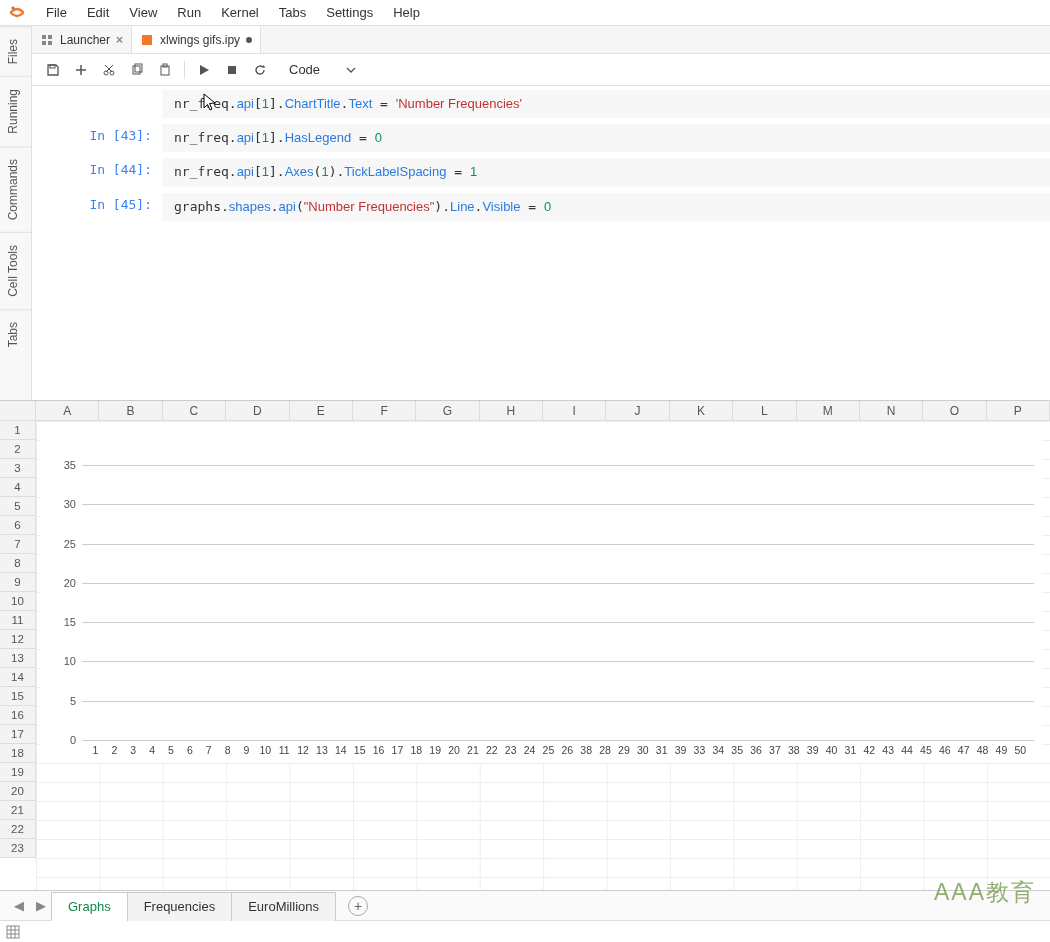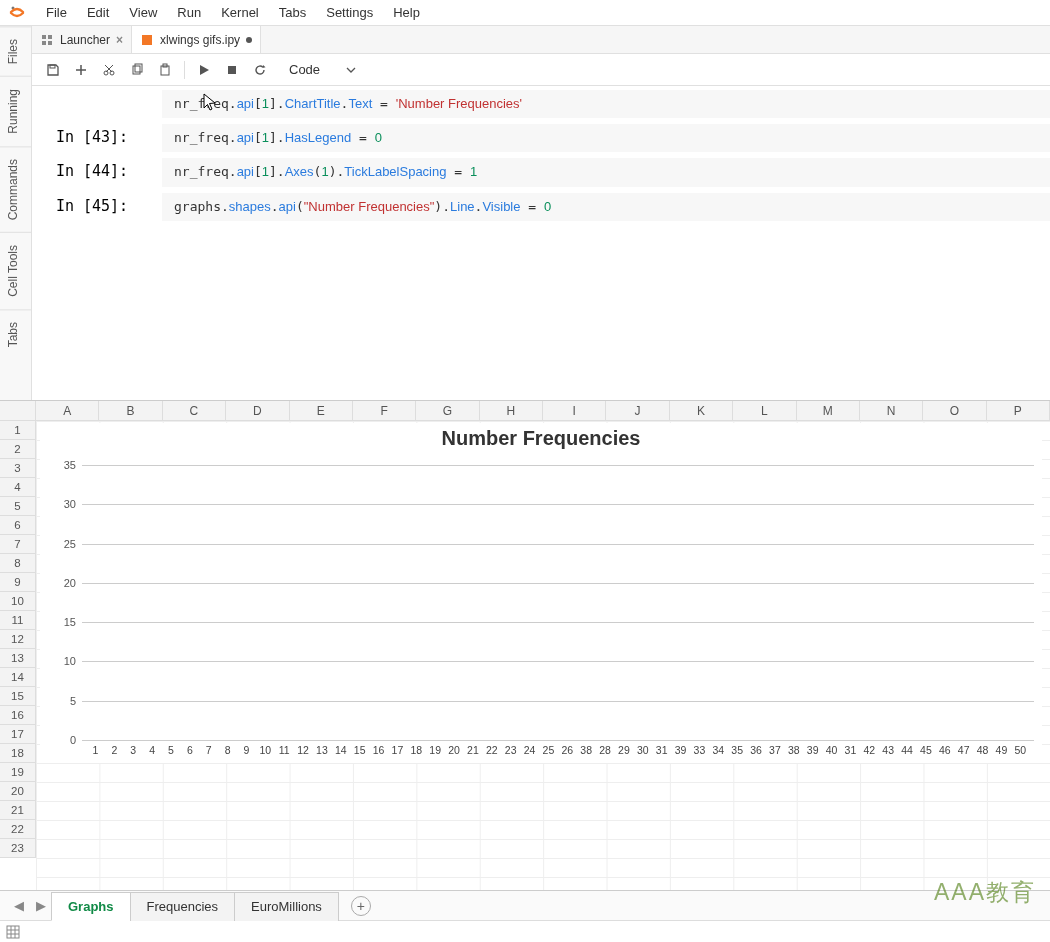--- a/index.html
+++ b/index.html
@@ -25,21 +25,21 @@
   .tab-icon { width: 14px; height: 14px; display:inline-flex; align-items:center; justify-content:center; }
   .dot { width:6px; height:6px; border-radius:50%; background:#555; display:inline-block; }
 
   .toolbar { display: flex; align-items: center; height: 32px; border-bottom: 1px solid #e0e0e0; padding: 0 8px; gap: 2px; }
   .tb-btn { width: 26px; height: 24px; display: flex; align-items: center; justify-content: center; color: #555; cursor: pointer; border-radius:2px; }
   .tb-sep { width: 1px; height: 18px; background:#ddd; margin:0 4px; }
   .cell-type { display:flex; align-items:center; margin-left: 8px; padding: 2px 6px; font-size: 13px; gap: 26px; cursor:pointer;}
 
   .notebook { flex:1; overflow:auto; padding-top: 4px; }
   .cell { display:flex; margin-bottom: 6px; }
-  .prompt { width: 130px; text-align:center; padding: 4px 10px 0 0; color:#000000; font-family: "Consolas", monospace; font-size: 15px; white-space:nowrap; }
+  .prompt { width: 130px; text-align:right; padding: 4px 10px 0 0; color:#3b82f6; font-family: "Consolas", monospace; font-size: 13px; white-space:nowrap; }
   .code { flex:1; background:#f7f7f7; padding:5px 8px; font-family:"Consolas", monospace; font-size:13px; white-space:pre; line-height:1.4; border-left:4px solid transparent;}
   .c-attr{color:#2a7bde;}
   .c-num{color:#0a8f5b;}
   .c-str{color:#c13232;}
 
   .mouse-cursor{ position:absolute; left:203px; top:67px; pointer-events:none;}
 
   
   .spreadsheet { flex:1; display:flex; flex-direction:column; border-top:1px solid #ccc; min-height:0;}
   .grid-wrap { flex:1; position:relative; overflow:hidden; }
@@ -60,21 +60,21 @@
   .gridline{ position:absolute; left:0; right:0; border-top:1px solid #ccc;}
   .ytick{ position:absolute; right:100%; margin-right:6px; font-size:11px; color:#555; transform:translateY(-50%);}
   .bars{ position:absolute; left:4px; right:4px; top:0; bottom:0; display:flex; align-items:flex-end;}
   .bar-slot{flex:1; display:flex; justify-content:center; align-items:flex-end; position:relative;}
   .bar{ width:64%; background:#4472c4;}
   .xtick{position:absolute; top:100%; margin-top:4px; font-size:10.5px; color:#444; left:50%; transform:translateX(-50%); white-space:nowrap;}
 
   .sheet-tabs{ height:30px; display:flex; align-items:center; border-top:1px solid #ccc; padding-left:8px; gap:0; background:#fafafa;}
   .nav-arrow{ padding:4px 6px; color:#888; cursor:pointer;}
   .sheet-tab{ padding:6px 16px; border:1px solid #ccc; border-bottom:none; margin-left:-1px; background:#f3f3f3; font-size:13px; cursor:pointer; position:relative; top:1px;}
-  .sheet-tab.active{ background:#fff; color:#108a46; font-weight:bold; border-bottom:1px solid #fff;}
+  .sheet-tab.active{ background:#fff; color:#108a46; font-weight:normal; border-bottom:1px solid #fff;}
   .add-sheet{ margin-left:12px; width:20px; height:20px; border:1px solid #aaa; border-radius:50%; display:flex; align-items:center; justify-content:center; color:#666; cursor:pointer; font-size:14px;}
 
   .statusbar{ height:22px; border-top:1px solid #ddd; display:flex; align-items:center; padding:0 6px;}
   .watermark{position:absolute; right:14px; bottom:34px; color:#4d7c0f; opacity:.6; font-size:23px; letter-spacing:2px; pointer-events:none;}
 </style>
 </head>
 <body>
 
 <div class="root">
 
@@ -244,21 +244,20 @@
             <div class="row-head">17</div>
             <div class="row-head">18</div>
             <div class="row-head">19</div>
             <div class="row-head">20</div>
             <div class="row-head">21</div>
             <div class="row-head">22</div>
             <div class="row-head">23</div>
           </div>
         <div class="grid-cells">
           <div class="chart">
-            <div class="chart-title">Number Frequencies</div>
             <div class="plot" id="plot">
                 <div class="gridline" style="top: 100%;"></div>
                 <div class="ytick" style="top: 100%;">0</div>
                 <div class="gridline" style="top: 85.7143%;"></div>
                 <div class="ytick" style="top: 85.7143%;">5</div>
                 <div class="gridline" style="top: 71.4286%;"></div>
                 <div class="ytick" style="top: 71.4286%;">10</div>
                 <div class="gridline" style="top: 57.1429%;"></div>
                 <div class="ytick" style="top: 57.1429%;">15</div>
                 <div class="gridline" style="top: 42.8571%;"></div>

